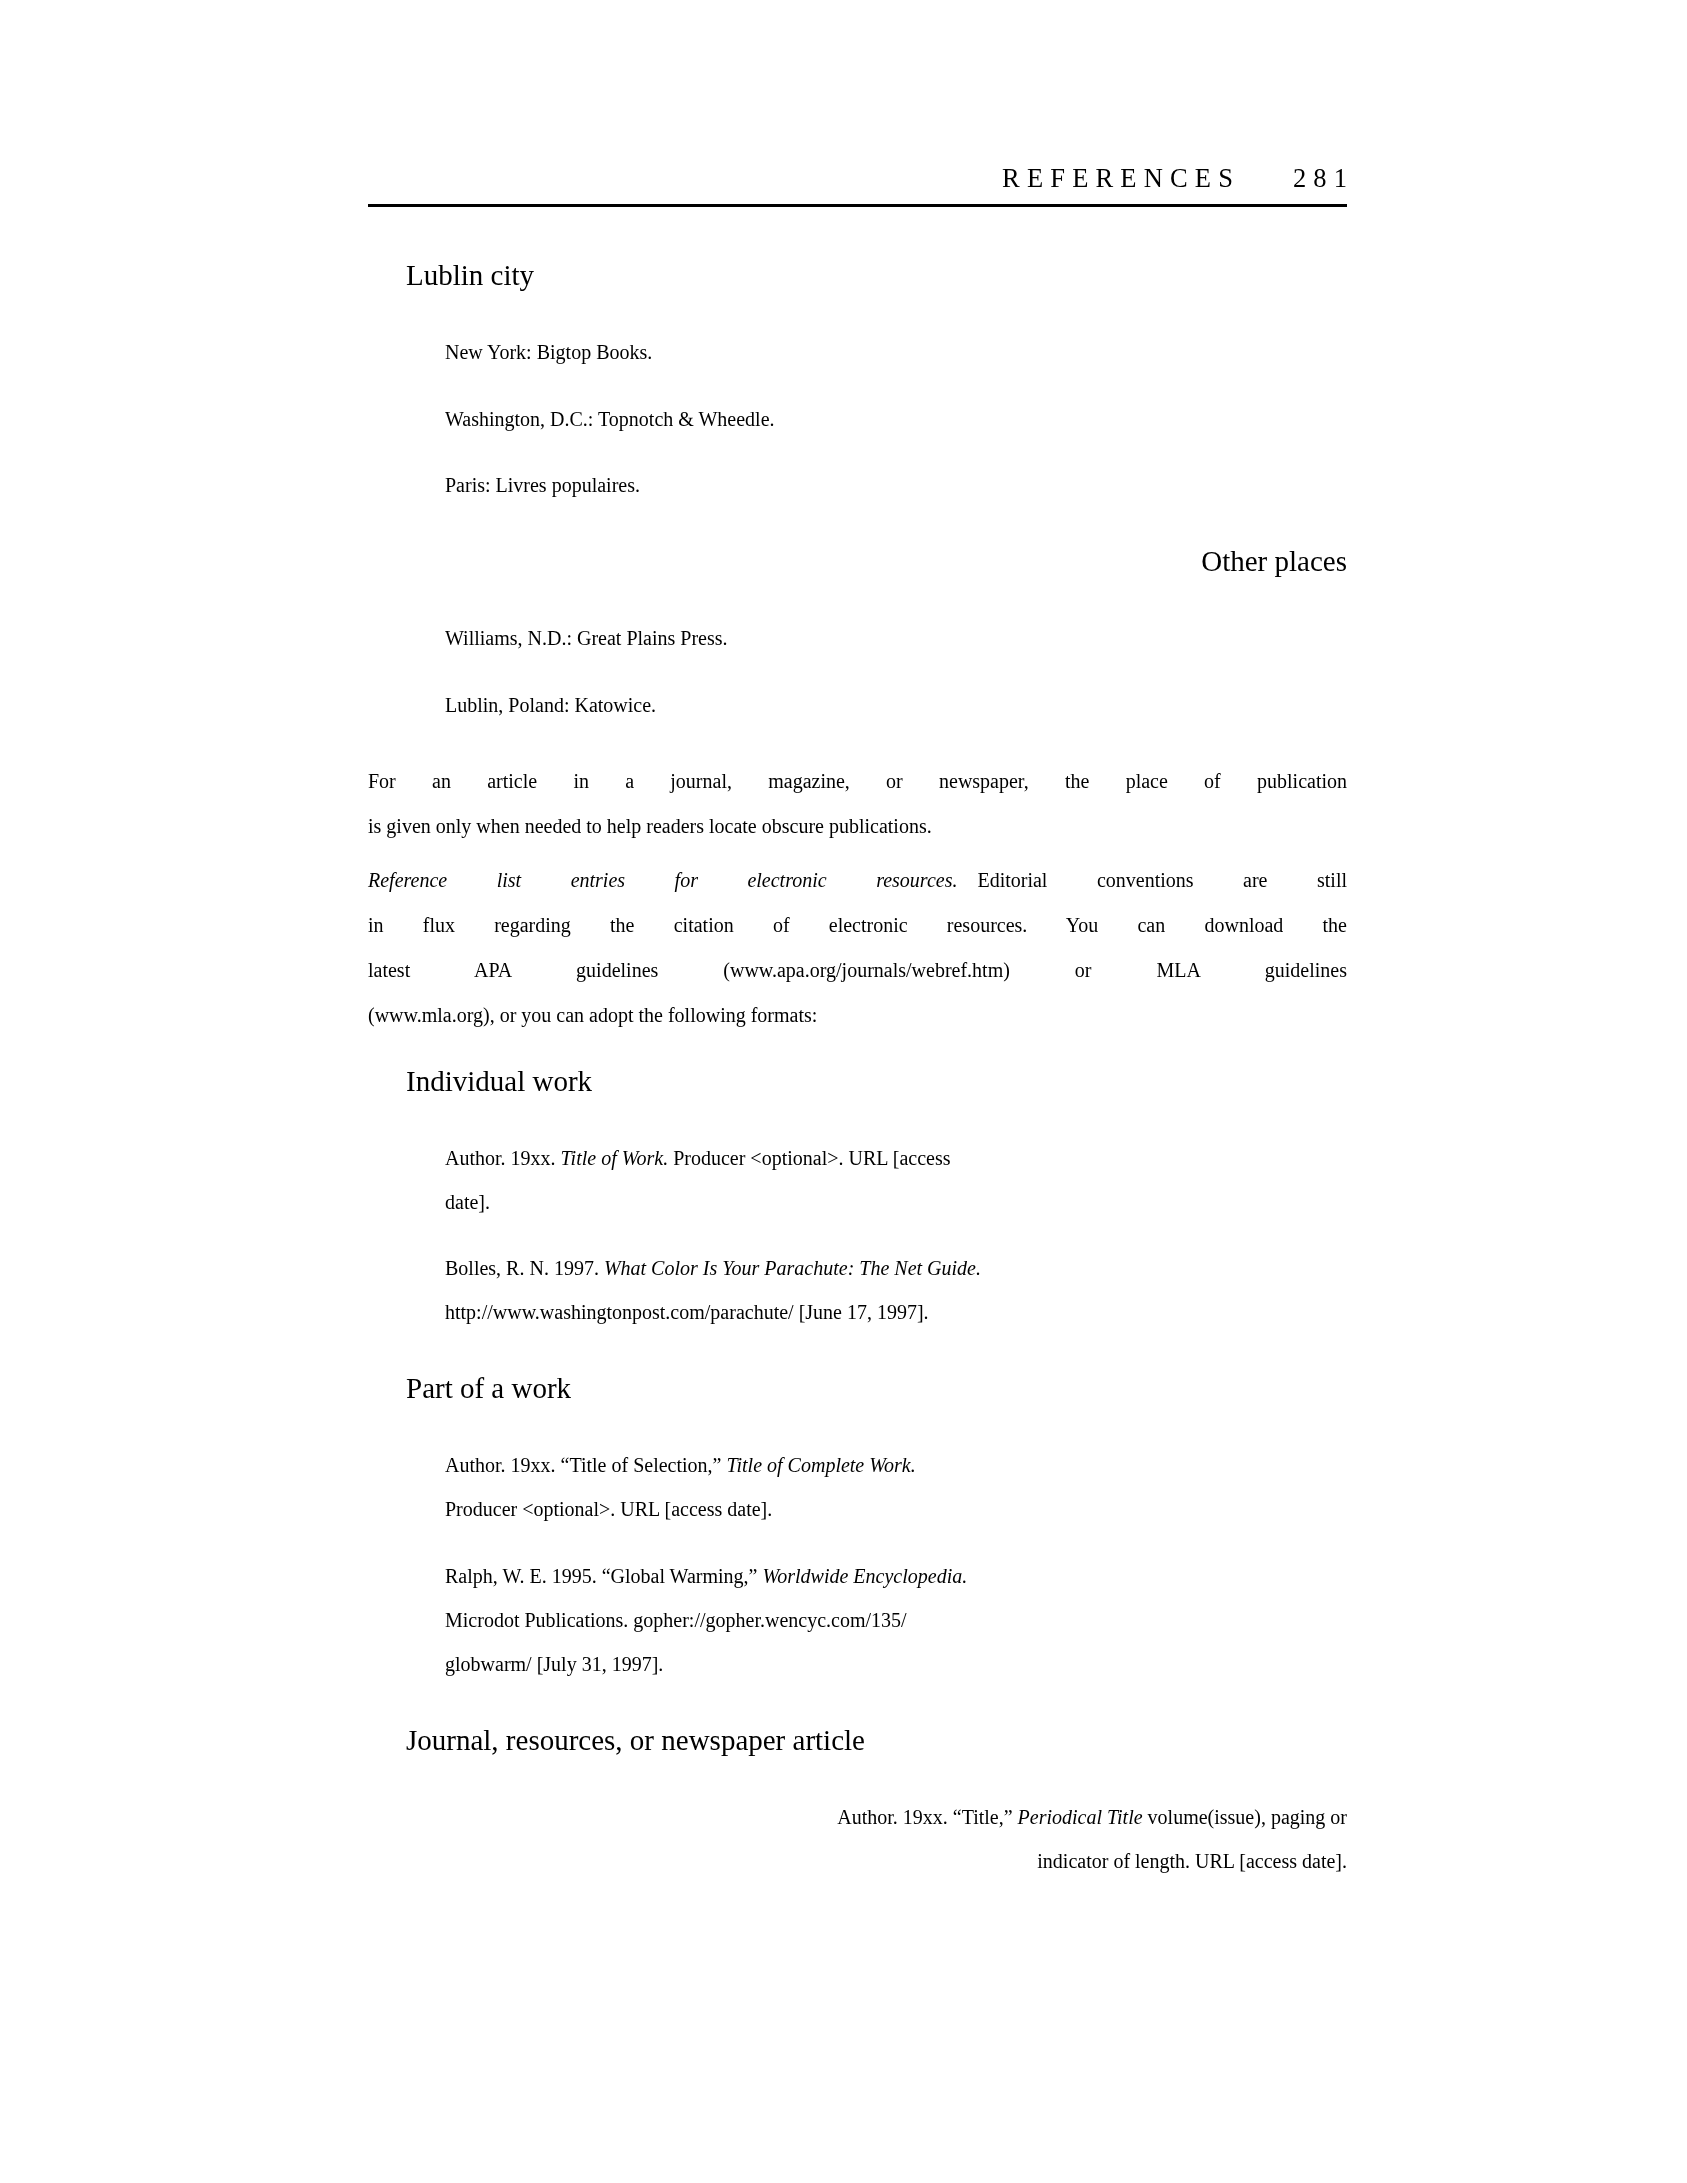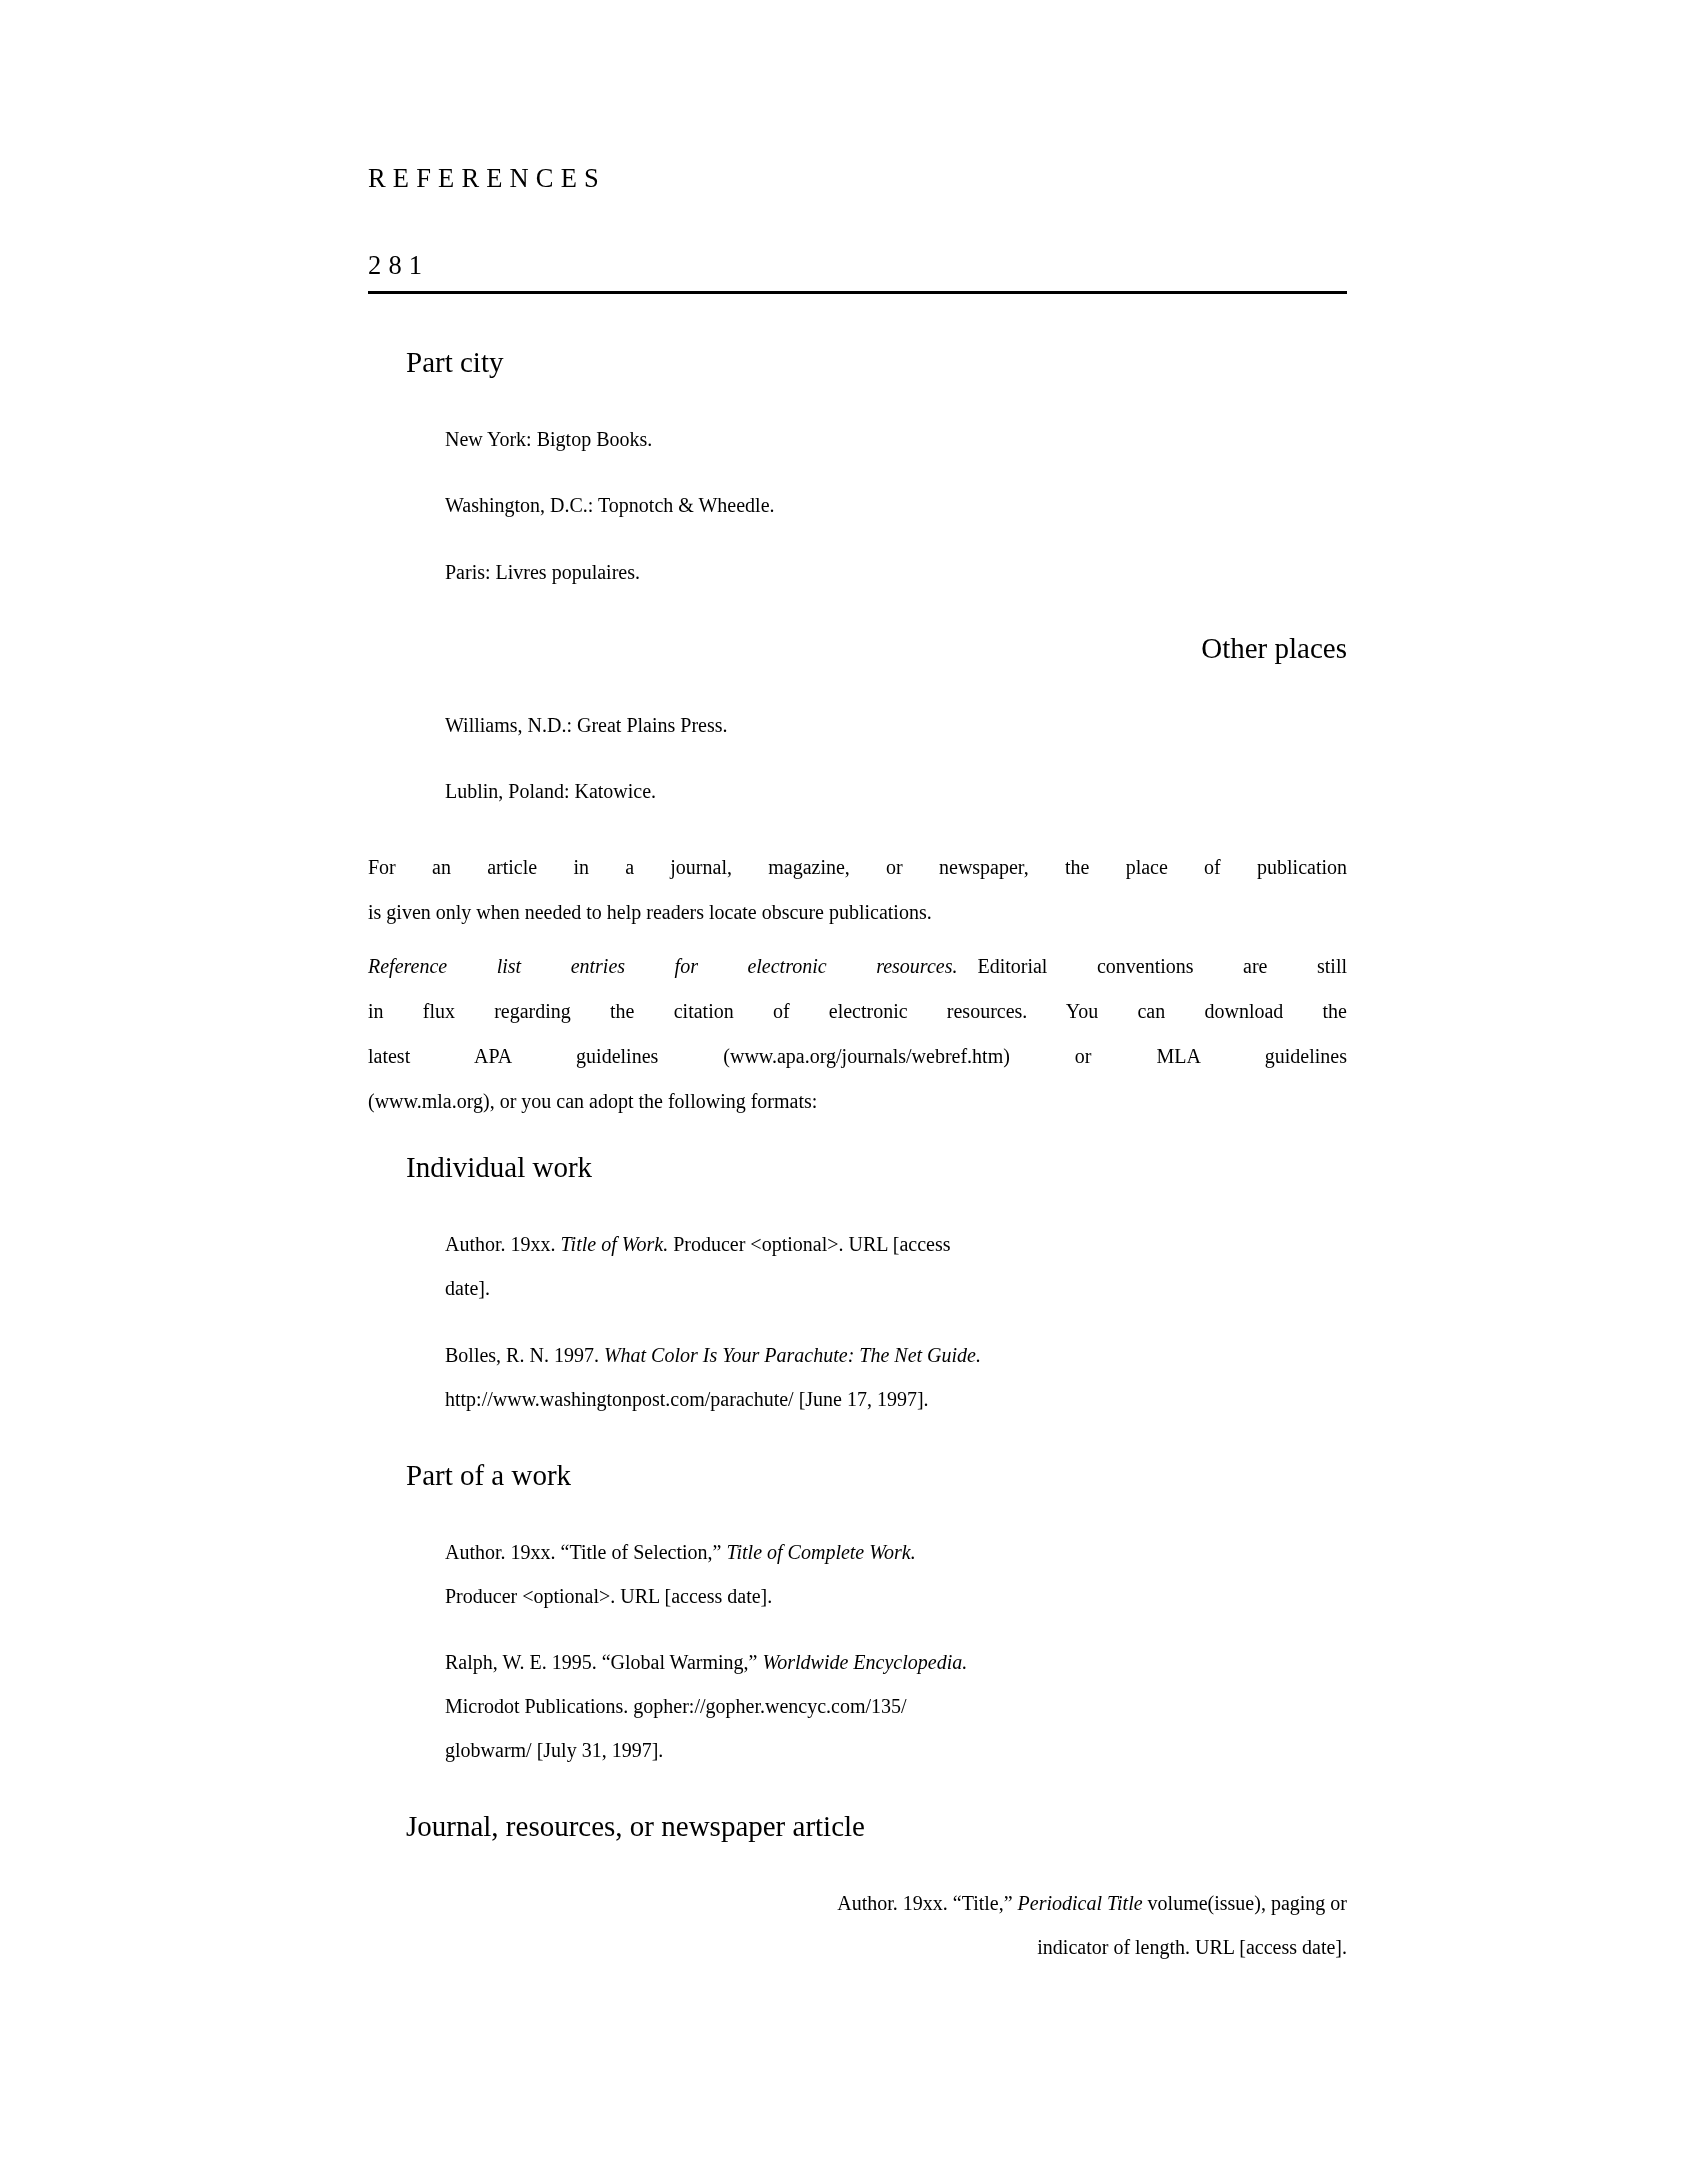--- a/index.html
+++ b/index.html
@@ -23,21 +23,20 @@
   }
   
   .running-head {
     display: flex;
     justify-content: flex-end;
     align-items: baseline;
     gap: 60px;
     font-size: 26.5px;
     line-height: 26.5px;
     white-space: nowrap;
-    flex-direction: column;
   }
   .ls {
     letter-spacing: 0.27em;
     margin-right: -0.27em;
   }
   .rule {
     margin-top: 12.6px;
     border-top: 3.3px solid #000;
     height: 0;
   }
@@ -67,21 +66,21 @@
 <body>
 
 <div class="sheet">
   <div class="inner">
     <div class="running-head">
       <span class="ls">REFERENCES</span>
       <span class="ls">281</span>
     </div>
     <div class="rule"></div>
     <main id="content">
-        <div class="heading" style="margin-top: 46px;">Part city</div>
+        <div class="heading" style="margin-top: 46px;">Lublin city</div>
         <div class="entry" style="margin-top: 33px;">
           <div class="line"><span>New York: Bigtop Books.</span></div>
         </div>
         <div class="entry" style="margin-top: 22.5px;">
           <div class="line"><span>Washington, D.C.: Topnotch &amp; Wheedle.</span></div>
         </div>
         <div class="entry" style="margin-top: 22.5px;">
           <div class="line"><span>Paris: Livres populaires.</span></div>
         </div>
         <div class="heading" style="margin-top: 32px; text-align: right;">Other places</div>

